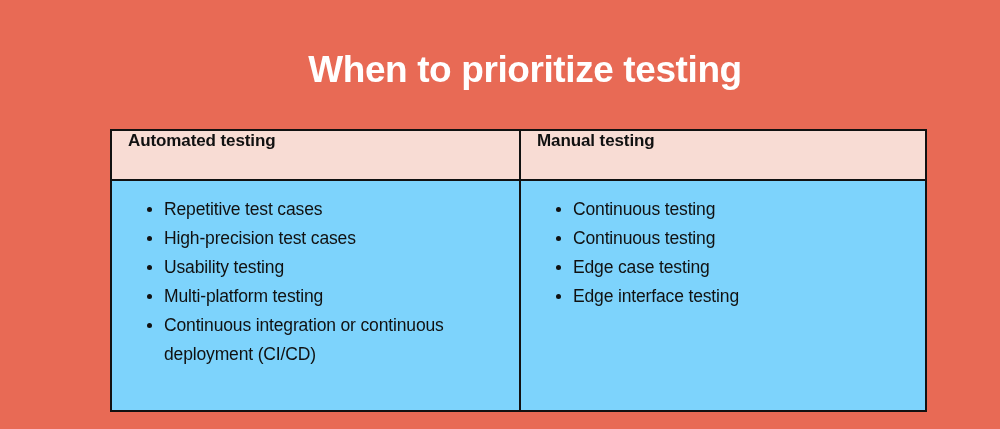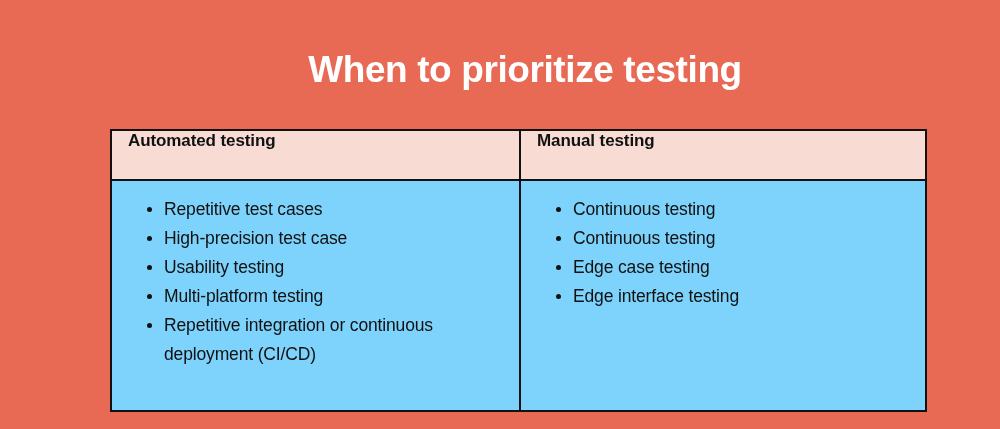--- a/index.html
+++ b/index.html
@@ -85,24 +85,24 @@
     <tr>
       <th class="col-left">Automated testing</th>
       <th class="col-right">Manual testing</th>
     </tr>
   </thead>
   <tbody>
     <tr>
       <td>
         <ul class="cell-list">
           <li>Repetitive test cases</li>
-          <li>High-precision test case</li>
+          <li>High-precision test cases</li>
           <li>Usability testing</li>
           <li>Multi-platform testing</li>
-          <li>Repetitive integration or continuous deployment (CI/CD)</li>
+          <li>Continuous integration or continuous deployment (CI/CD)</li>
         </ul>
       </td>
       <td>
         <ul class="cell-list">
           <li>Continuous testing</li>
           <li>Continuous testing</li>
           <li>Edge case testing</li>
           <li>Edge interface testing</li>
         </ul>
       </td>

